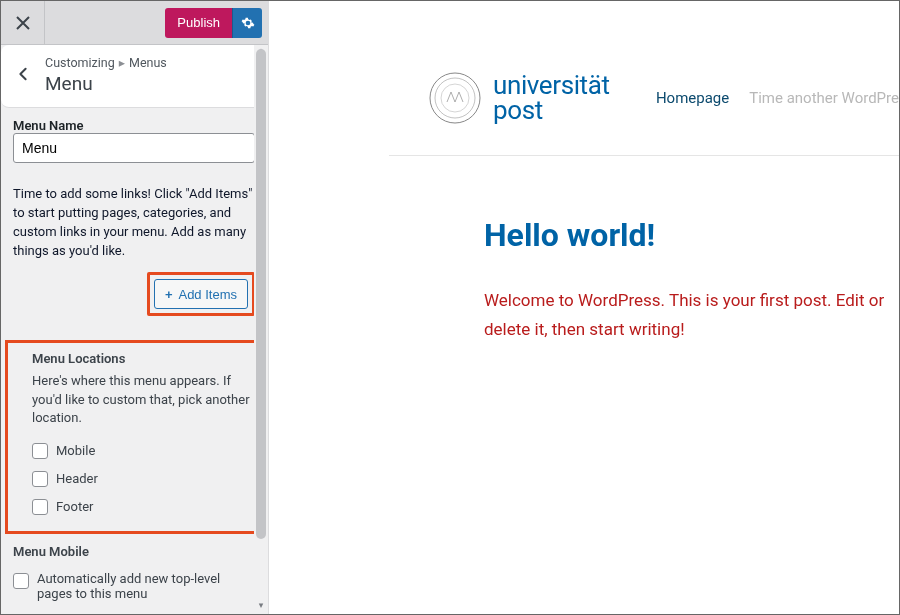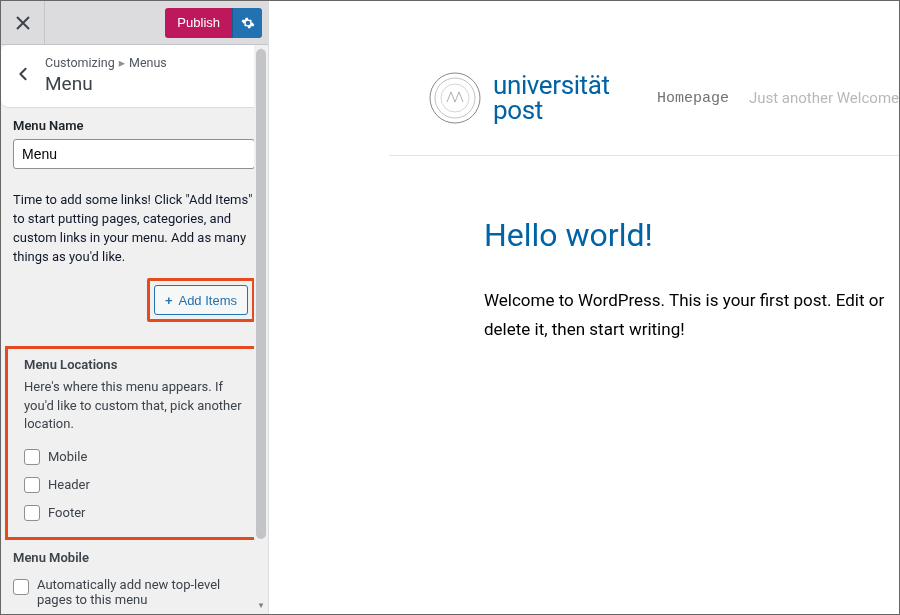--- a/index.html
+++ b/index.html
@@ -80,21 +80,21 @@
   .scroll-area {
     position:absolute;
     top: 107px;
     left: 0;
     right: 0;
     bottom: 0;
     overflow-y: auto;
     border-right: 1px solid #dcdcde;
   }
   .section-pad { padding: 10px 12px; }
-  .label { font-weight:600; font-size:13px; color:#1d2327; margin-bottom:6px; display:block; }
+  .label { font-weight:600; font-size:13px; color:#1d2327; display:block; }
   .text-input {
     width: 100%;
     height: 30px;
     padding: 4px 8px;
     border: 1px solid #8c8f94;
     border-radius: 3px;
     font-size: 14px;
     background:#fff;
   }
   .help-text {
@@ -121,21 +121,21 @@
     padding: 0 10px;
     border-radius:3px;
     font-size:13px;
     cursor:pointer;
     display:flex; align-items:center; gap:6px;
   }
   .add-plus { color:#2271b1; font-weight:700; }
   .locations-box {
     border: 3px solid #e54a1f;
     margin: 14px 4px 0 4px;
-    padding: 8px 8px 10px 16px;
+    padding: 8px 8px 10px 24px;
   }
   .loc-title { font-weight:600; font-size:13px; margin-bottom:6px; }
   .loc-desc { font-size:13px; line-height:1.4; margin-bottom:10px; }
   .check-row {
     display:flex; align-items:center; gap:8px;
     padding: 6px 0;
     font-size:13px;
   }
   .chk {
     width:16px; height:16px; border:1px solid #8c8f94; border-radius:3px; background:#fff; cursor:pointer;
@@ -185,25 +185,25 @@
   .seal {
     width:52px; height:52px;
   }
   .brand-text {
     color:#0063a6;
     font-size: 26px;
     line-height: 0.95;
     letter-spacing: -0.4px;
   }
   .nav-links { display:flex; align-items:center; gap:20px; font-size:15px; }
-  .nav-home { color:#737373;font-family:Liberation Mono, monospace; }
+  .nav-home { color:#0c4a6e; }
   .nav-tagline { color:#b8b8b8; white-space:nowrap; }
   .post-area { padding: 60px 0 0 95px; }
-  .post-title { color:#0063a6; font-size:32px; font-weight:400; margin-bottom:32px; }
-  .post-body { color:#000000; font-size:17px; line-height:1.7; max-width: 460px; }
+  .post-title { color:#0063a6; font-size:32px; font-weight:700; margin-bottom:32px; }
+  .post-body { color:#b91c1c; font-size:17px; line-height:1.7; max-width: 460px; }
 </style>
 </head>
 <body>
 
 <div class="sidebar">
 
   <div class="topbar">
     <div class="close-btn">
       <svg width="16" height="16" viewBox="0 0 16 16">
           <path d="M2 2 L14 14 M14 2 L2 14" stroke="#3c434a" stroke-width="2" fill="none"></path>
@@ -295,21 +295,21 @@
           <circle cx="26" cy="26" r="14" fill="none" stroke="#aaa" stroke-width="0.5"></circle>
           <path d="M18 30 L22 20 L26 30 L30 20 L34 30" fill="none" stroke="#999" stroke-width="0.8"></path>
         </svg>
         <div class="brand-text">
           <div>universität</div>
           <div>post</div>
         </div>
       </div>
       <div class="nav-links">
         <span class="nav-home">Homepage</span>
-        <span class="nav-tagline">Just another Welcome</span>
+        <span class="nav-tagline">Time another WordPre</span>
       </div>
     </div>
     <div class="post-area">
       <h1 class="post-title">Hello world!</h1>
       <p class="post-body">Welcome to WordPress. This is your first post. Edit or delete it, then start writing!</p>
     </div>
   </div>
 </div>
 
 </body></html>

